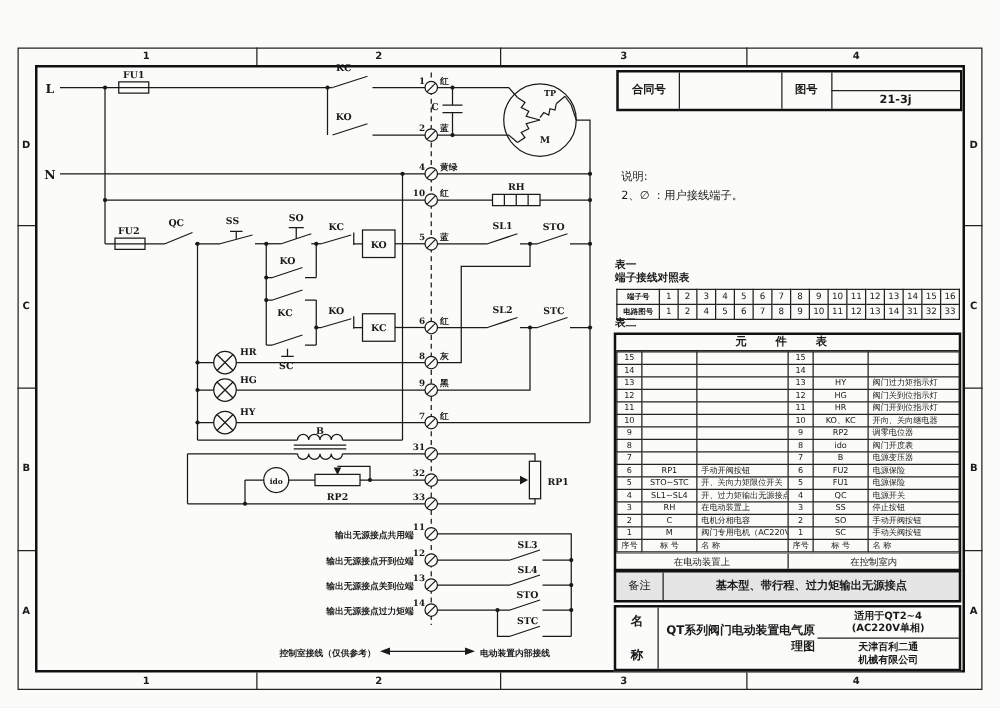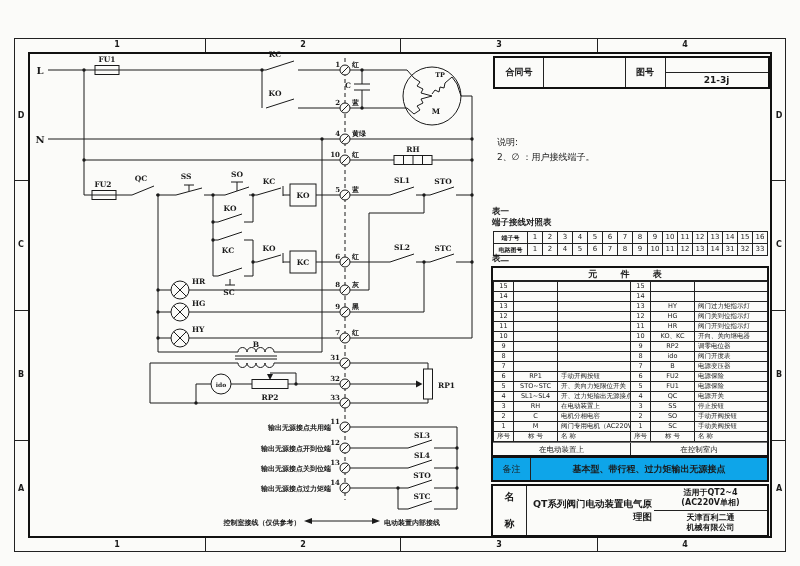--- a/index.html
+++ b/index.html
@@ -36,21 +36,21 @@
 
   .comp-table { left:491px; top:266px; width:278px; border:2px solid #111; background:#fbfbf9; }
   .comp-title { height:13px; line-height:13px; text-align:center; font-size:9px; font-weight:bold; letter-spacing:10px; border-bottom:1px solid #222; }
   .comp-table table { border-collapse:collapse; width:100%; table-layout:fixed; }
   .comp-table td { border:1px solid #222; height:10px; font-size:6.5px; text-align:center; padding:0; line-height:1; overflow:hidden; white-space:nowrap; }
   .comp-table td:nth-child(3), .comp-table td:nth-child(6) { text-align:left; padding-left:3px; }
   .comp-footer { display:flex; border-top:1px solid #737373; height:13px; }
   .comp-footer div { width:50%; text-align:center; font-size:7.5px; line-height:13px; }
   .comp-footer div:last-child { border-left:1px solid #222; }
 
-  .remarks { left:491px; top:456px; width:278px; height:26px; border:2px solid #111; display:flex; background:#0ea5e9; }
+  .remarks { left:491px; top:456px; width:278px; height:26px; border:2px solid #111; display:flex; background:#e5e5e5; }
   .remarks .rl { width:38px; border-right:1px solid #222; text-align:center; font-size:9px; line-height:22px; }
   .remarks .rt { flex:1; text-align:center; font-size:9px; font-weight:bold; line-height:22px; }
 
   .nameblock { left:491px; top:484px; width:278px; height:53px; border:2px solid #111; display:flex; background:#fbfbf9; }
   .nb-label { width:34px; border-right:1px solid #222; display:flex; flex-direction:column; justify-content:space-between; align-items:center; padding:4px 0; font-size:10px; font-weight:bold; }
   .nb-title { width:127px; display:flex; align-items:center; justify-content:center; text-align:right; font-size:9.5px; font-weight:bold; padding:0 2px; }
   .nb-right { flex:1; display:flex; flex-direction:column; }
   .nb-right > div { flex:1; display:flex; flex-direction:column; align-items:center; justify-content:center; font-size:8px; font-weight:bold; line-height:10px; }
   .nb-right > div:first-child { border-bottom:1px solid #222; }
 

